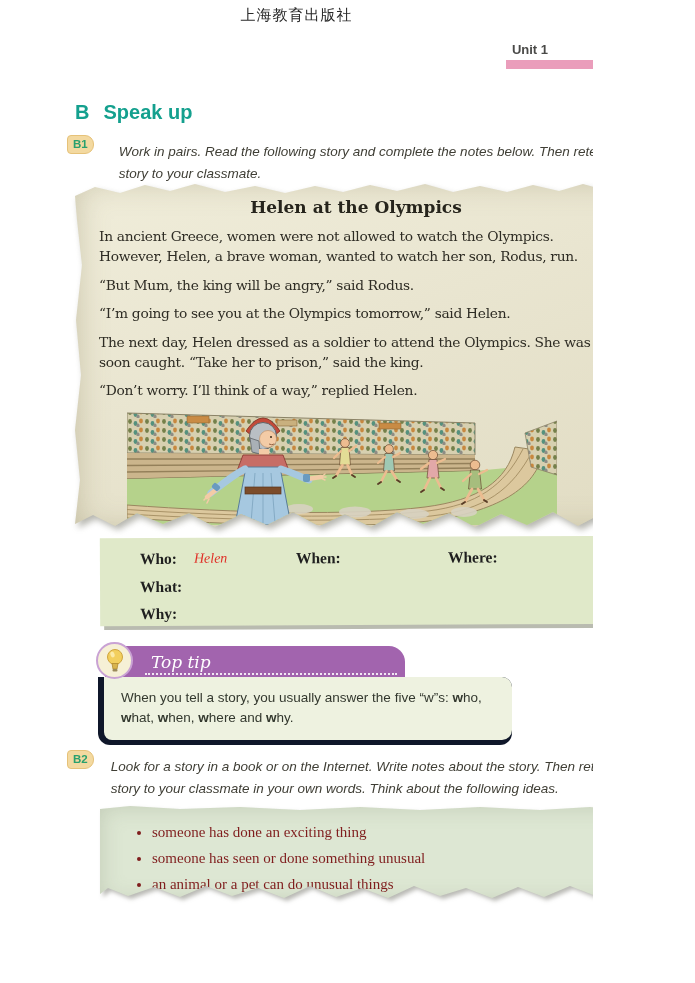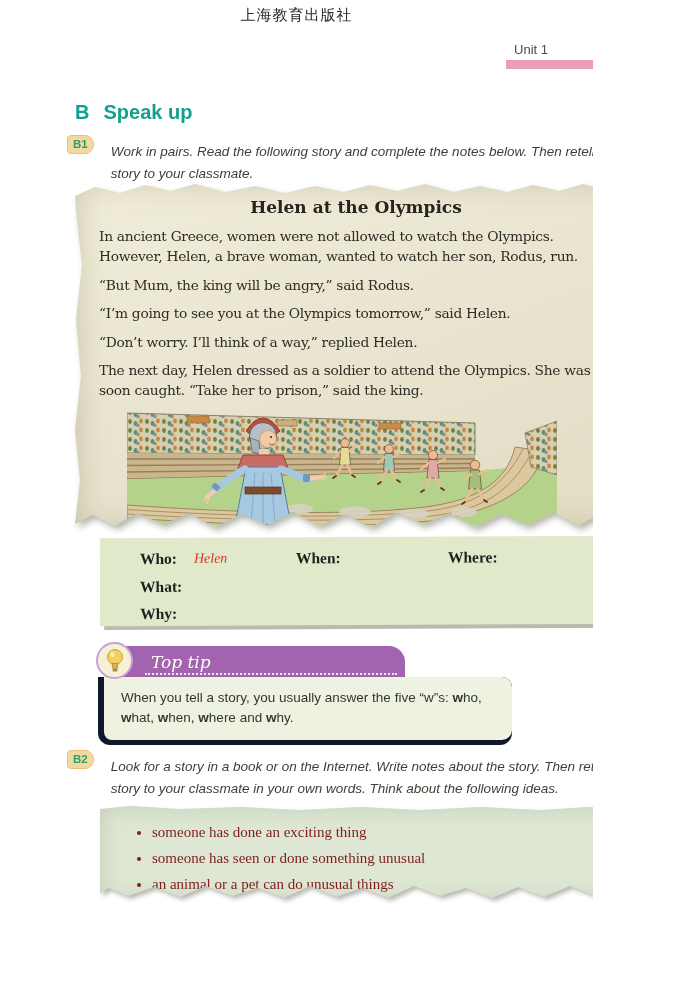--- a/index.html
+++ b/index.html
@@ -3,30 +3,30 @@
 <meta charset="utf-8">
 <style>
   html,body{margin:0;padding:0;background:#ffffff;}
   .page{position:relative;width:593px;height:983px;background:#ffffff;overflow:hidden;
         font-family:"Liberation Sans",sans-serif;}
 
   
   .publisher{position:absolute;top:6px;left:0;width:100%;text-align:center;
              font-family:"DejaVu Serif","Liberation Serif",serif;font-size:15px;color:#2a2a2a;letter-spacing:1px;}
   .unit-tab{position:absolute;top:42px;right:0;text-align:right;}
-  .unit-label{display:block;margin-right:45px;font-size:13px;font-weight:400;color:#4a4a48;margin-left:12px;}
+  .unit-label{display:block;margin-right:45px;font-size:13px;font-weight:700;color:#4a4a48;margin-left:12px;}
   .unit-bar{margin-top:3px;margin-left:auto;width:87px;height:9px;background:#ea9dbb;}
 
   
   .section-heading{position:absolute;left:75px;top:101px;color:#14a08e;font-weight:bold;font-size:20px;}
   .section-letter{margin-right:14px;}
 
   
   .exercise{position:absolute;left:67px;width:585px;display:flex;align-items:flex-start;}
-  .exercise.b1{top:133px;}
+  .exercise.b1{top:133px;gap:8px;}
   .exercise.b2{top:748px;}
   .badge{flex:none;display:inline-block;background:#f3d9a0;color:#2aa06e;font-weight:bold;
          font-size:11.5px;line-height:15px;padding:1px 5px;border-radius:4px 9px 9px 4px;
          margin:2px 9px 0 0;border:1px solid #e6c279;}
   .instruction{margin:8px;font-style:italic;font-size:13.5px;line-height:21.5px;color:#3f3e35;width:552px;}
 
   
   .parchment-wrap{position:absolute;left:75px;top:180px;width:562px;height:352px;
                   filter:drop-shadow(3px 4px 3px rgba(95,95,80,.45));}
   .parchment{width:100%;height:100%;
@@ -111,22 +111,22 @@
     <p class="instruction">Work in pairs. Read the following story and complete the notes below. Then retell the story to your classmate.</p>
   </div>
 
   <div class="parchment-wrap">
     <div class="parchment">
       <div class="story-inner">
         <h2 class="story-title">Helen at the Olympics</h2>
         <p class="story-p">In ancient Greece, women were not allowed to watch the Olympics. However, Helen, a brave woman, wanted to watch her son, Rodus, run.</p>
         <p class="story-p">“But Mum, the king will be angry,” said Rodus.</p>
         <p class="story-p">“I’m going to see you at the Olympics tomorrow,” said Helen.</p>
+        <p class="story-p">The next day, Helen dressed as a soldier to attend the Olympics. She was soon caught. “Take her to prison,” said the king.</p>
         <p class="story-p">“Don’t worry. I’ll think of a way,” replied Helen.</p>
-        <p class="story-p">The next day, Helen dressed as a soldier to attend the Olympics. She was soon caught. “Take her to prison,” said the king.</p>
 
         <svg class="illustration" width="430" height="116" viewBox="0 0 430 116">
           <defs>
             <pattern id="crowd" width="17" height="9" patternUnits="userSpaceOnUse">
               <rect width="17" height="9" fill="#d7d0b0"></rect>
               <ellipse cx="3" cy="3.5" rx="1.9" ry="2.4" fill="#74804a"></ellipse>
               <ellipse cx="8.5" cy="5.5" rx="1.9" ry="2.4" fill="#55917e"></ellipse>
               <ellipse cx="14" cy="3" rx="1.9" ry="2.4" fill="#c8883f"></ellipse>
               <ellipse cx="11" cy="7.5" rx="1.6" ry="2" fill="#8f8d85"></ellipse>
             </pattern>

